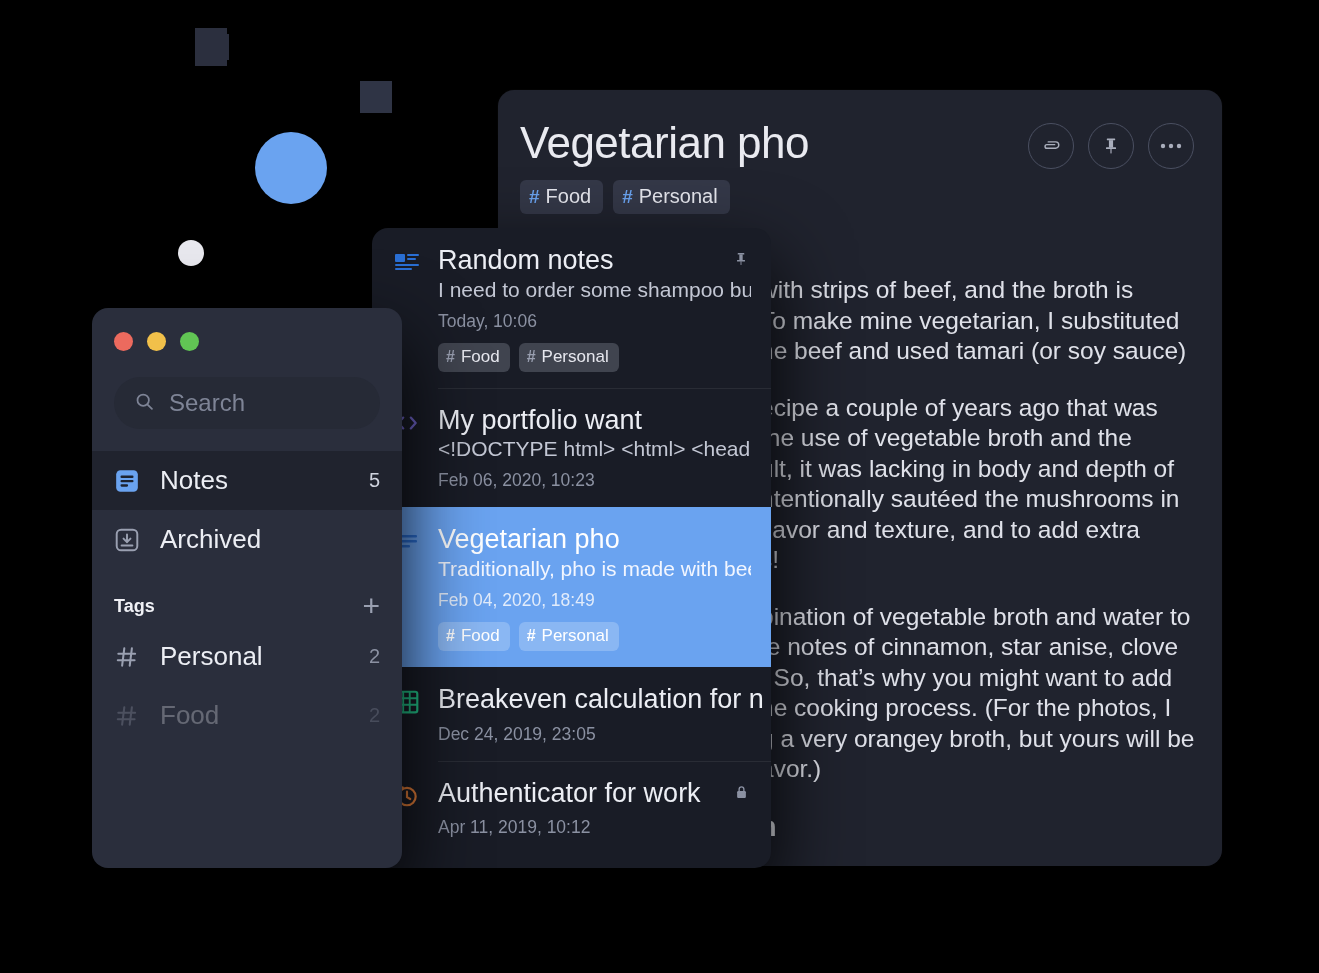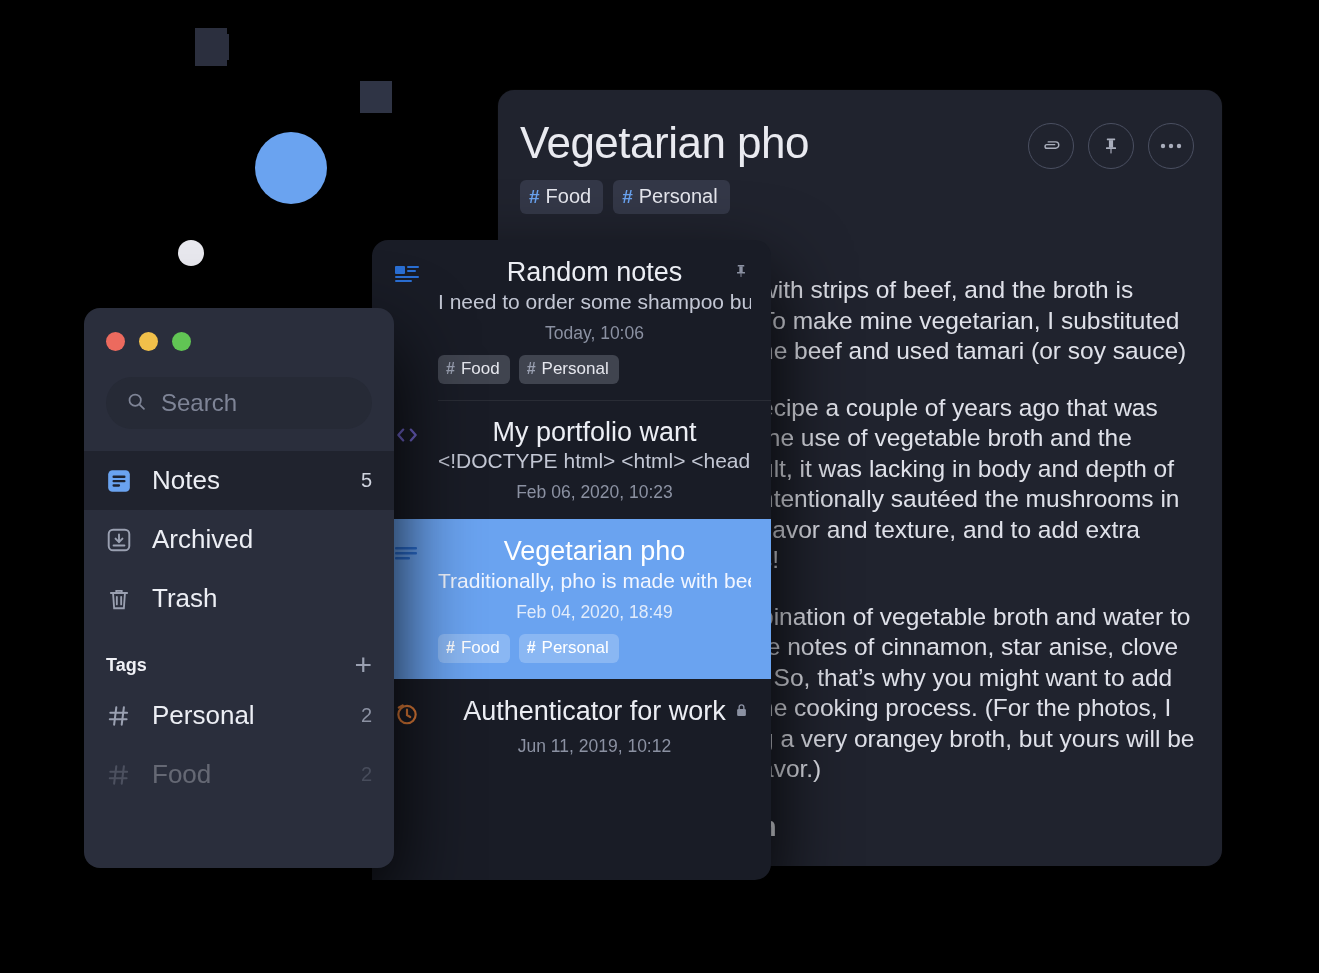--- a/index.html
+++ b/index.html
@@ -59,26 +59,25 @@
     padding: 0 40px 0 262px;
     font-size: 24.5px; line-height: 1.245; color:#dfe1e9;
     overflow:hidden;
   }
   .editor-body p { margin: 0 0 26px 0; }
   .editor-body h3 { font-size: 27px; font-weight:700; color:#eef0f6; margin: 0 0 18px 0; }
   .editor-body .clipline { white-space: nowrap; }
 
   
   #list-window {
-    left: 372px; top: 240px; width: 399px; height: 640px;
+    left: 372px; top: 228px; width: 399px; height: 640px;
     background: #191c26;
     border-top-left-radius: 16px;
     border-bottom-left-radius: 0px;
     box-shadow: 0 34px 80px rgba(0,0,0,0.92);
-    text-align: center;
   }
   .note-item {
     position: relative;
     padding: 18px 20px 16px 66px;
     cursor: pointer;
   }
   .note-item + .note-item::before {
     content:""; position:absolute; left: 66px; right: 0; top:0; height:1px;
     background: rgba(255,255,255,0.07);
   }
@@ -109,21 +108,21 @@
   .note-item.selected .note-tags .tag-chip { background: rgba(255,255,255,0.22); color:#fff; }
   .note-item.selected .tag-hash { color:#ffffff; }
   .note-tags .tag-hash { color:#9aa0b1; font-size:16px; }
 
   .note-badge {
     position:absolute; right: 22px; top: 22px; color:#8b91a2;
   }
 
   
   #sidebar-window {
-    left: 84px; top: 308px; width: 310px; height: 560px;
+    left: 92px; top: 308px; width: 310px; height: 560px;
     background: #2a2e3c;
     border-top-left-radius: 16px; border-top-right-radius: 16px;
     box-shadow: 0 34px 80px rgba(0,0,0,0.92);
   }
   .traffic { display:flex; gap: 14px; padding: 24px 0 0 22px; }
   .dot { width: 19px; height:19px; border-radius:50%; }
   .dot.red{background:#ec6a5e;} .dot.yellow{background:#f1c04a;} .dot.green{background:#61c554;}
 
   .search-wrap { padding: 26px 22px 0 22px; }
   .search-box {
@@ -306,28 +305,38 @@
               <span>Food</span>
             </span>
             <span class="tag-chip">
               <span class="tag-hash">#</span>
               <span>Personal</span>
             </span>
           </div>
         </div>
         <div class="note-item">
           <span class="note-icon">
+            <svg width="26" height="26" viewBox="0 0 24 24">
+              <rect x="2.5" y="2.5" width="19" height="19" rx="2" fill="none" stroke="#23c48a" stroke-width="2"></rect>
+              <path d="M2.5 8.5h19M2.5 14.5h19M8.5 2.5v19M14.5 2.5v19" stroke="#23c48a" stroke-width="1.7"></path>
+            </svg>
+          </span>
+          <div class="note-title">Breakeven calculation for n</div>
+          <div class="note-date">Dec 24, 2019, 23:05</div>
+        </div>
+        <div class="note-item">
+          <span class="note-icon">
             <svg width="26" height="26" viewBox="0 0 24 24" fill="none" stroke="#e8803a" stroke-width="2" stroke-linecap="round">
               <circle cx="12" cy="12.5" r="8"></circle>
               <path d="M12 8v5l3 1.8"></path>
               <path d="M4.5 6 8 4.2" stroke-width="2.2"></path>
             </svg>
           </span>
           <div class="note-title">Authenticator for work</div>
-          <div class="note-date">Jun 11, 2019, 10:12</div>
+          <div class="note-date">Apr 11, 2019, 10:12</div>
           <span class="note-badge"><svg width="15" height="18" viewBox="0 0 24 24" fill="#8b91a2">
               <rect x="5" y="10.5" width="14" height="11" rx="2"></rect>
               <path d="M8.2 10.5V7.6a3.8 3.8 0 0 1 7.6 0v2.9" fill="none" stroke="#8b91a2" stroke-width="2.2"></path>
             </svg></span>
         </div>
       </div>
   </div>
 
   <div class="window" id="sidebar-window">
 
@@ -366,30 +375,20 @@
           <span class="nav-ico">
             <svg width="26" height="26" viewBox="0 0 24 24">
               <rect x="2.5" y="2.5" width="19" height="19" rx="4" fill="none" stroke="#9aa0b1" stroke-width="1.8"></rect>
               <path d="M12 7v7m0 0 3.2-3.3M12 14l-3.2-3.3" fill="none" stroke="#9aa0b1" stroke-width="1.8" stroke-linecap="round" stroke-linejoin="round"></path>
               <path d="M7 17h10" stroke="#9aa0b1" stroke-width="1.8" stroke-linecap="round"></path>
             </svg>
           </span>
           <span class="nav-label">Archived</span>
           <span class="nav-count"></span>
         </div>
-        <div class="nav-item">
-          <span class="nav-ico">
-            <svg width="26" height="26" viewBox="0 0 24 24" fill="none" stroke="#9aa0b1" stroke-width="1.7" stroke-linecap="round">
-              <path d="M4.5 6.5h15M9.5 6.5V4.5h5v2M6.5 6.5l1 14h9l1-14"></path>
-              <path d="M10 10v7M14 10v7"></path>
-            </svg>
-          </span>
-          <span class="nav-label">Trash</span>
-          <span class="nav-count"></span>
-        </div>
       </div>
 
     <div class="tags-header">
       <span class="t">Tags</span>
       <span class="plus">+</span>
     </div>
 
     <div id="tag-list">
         <div class="tag-row">
           <span class="nav-ico">

